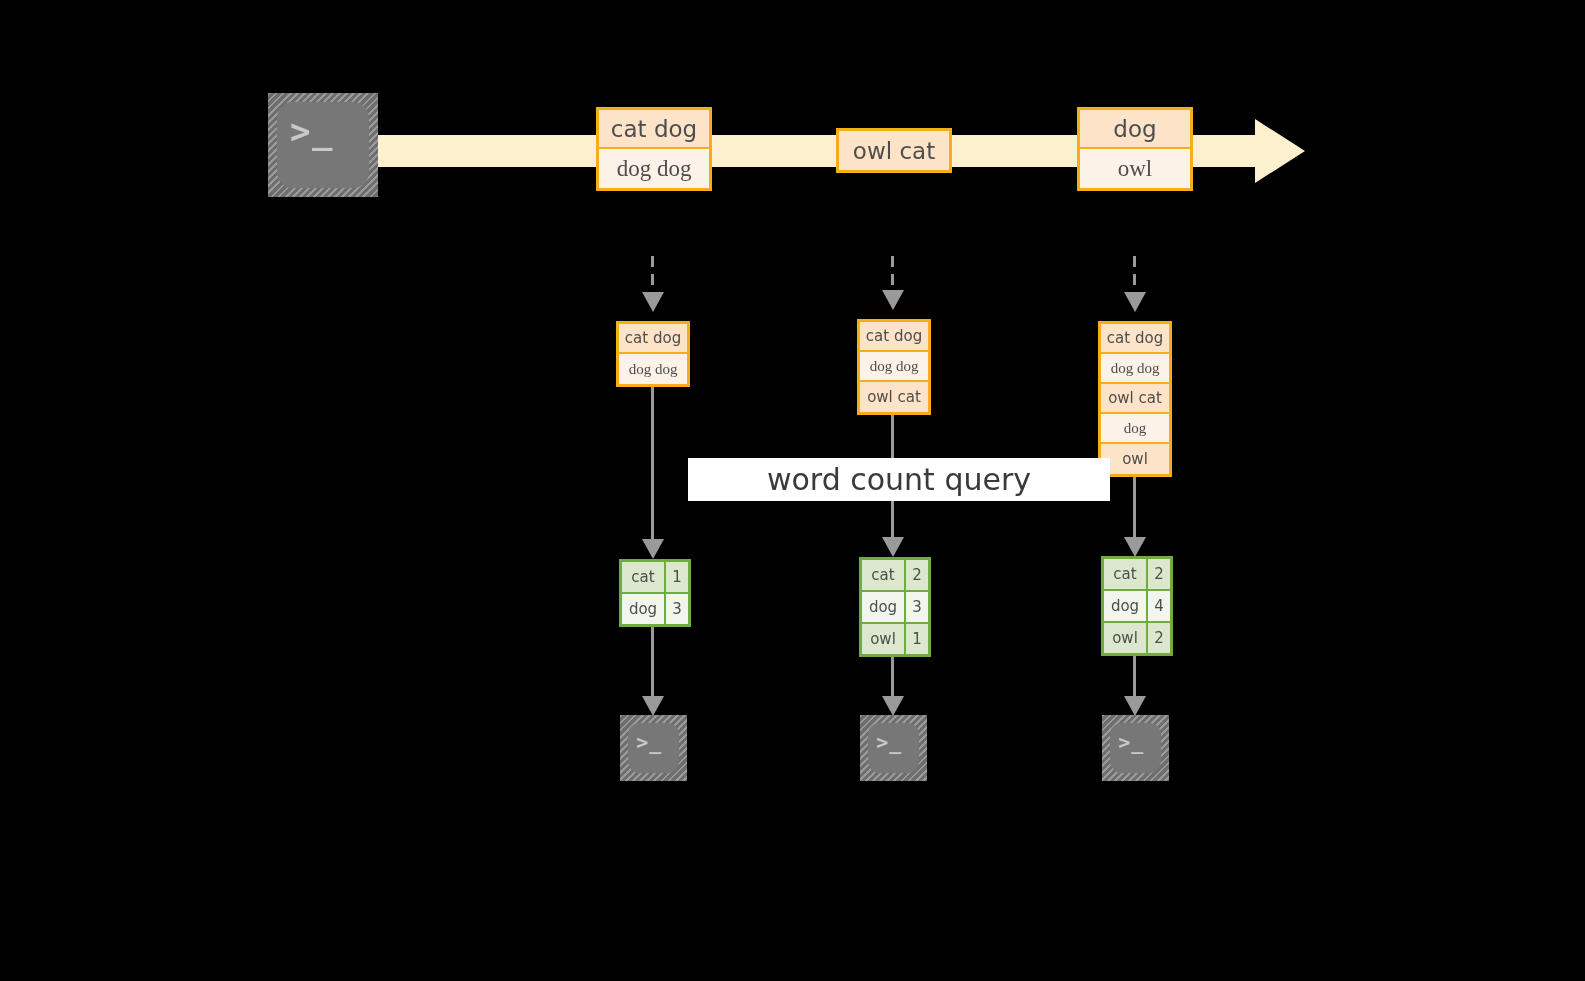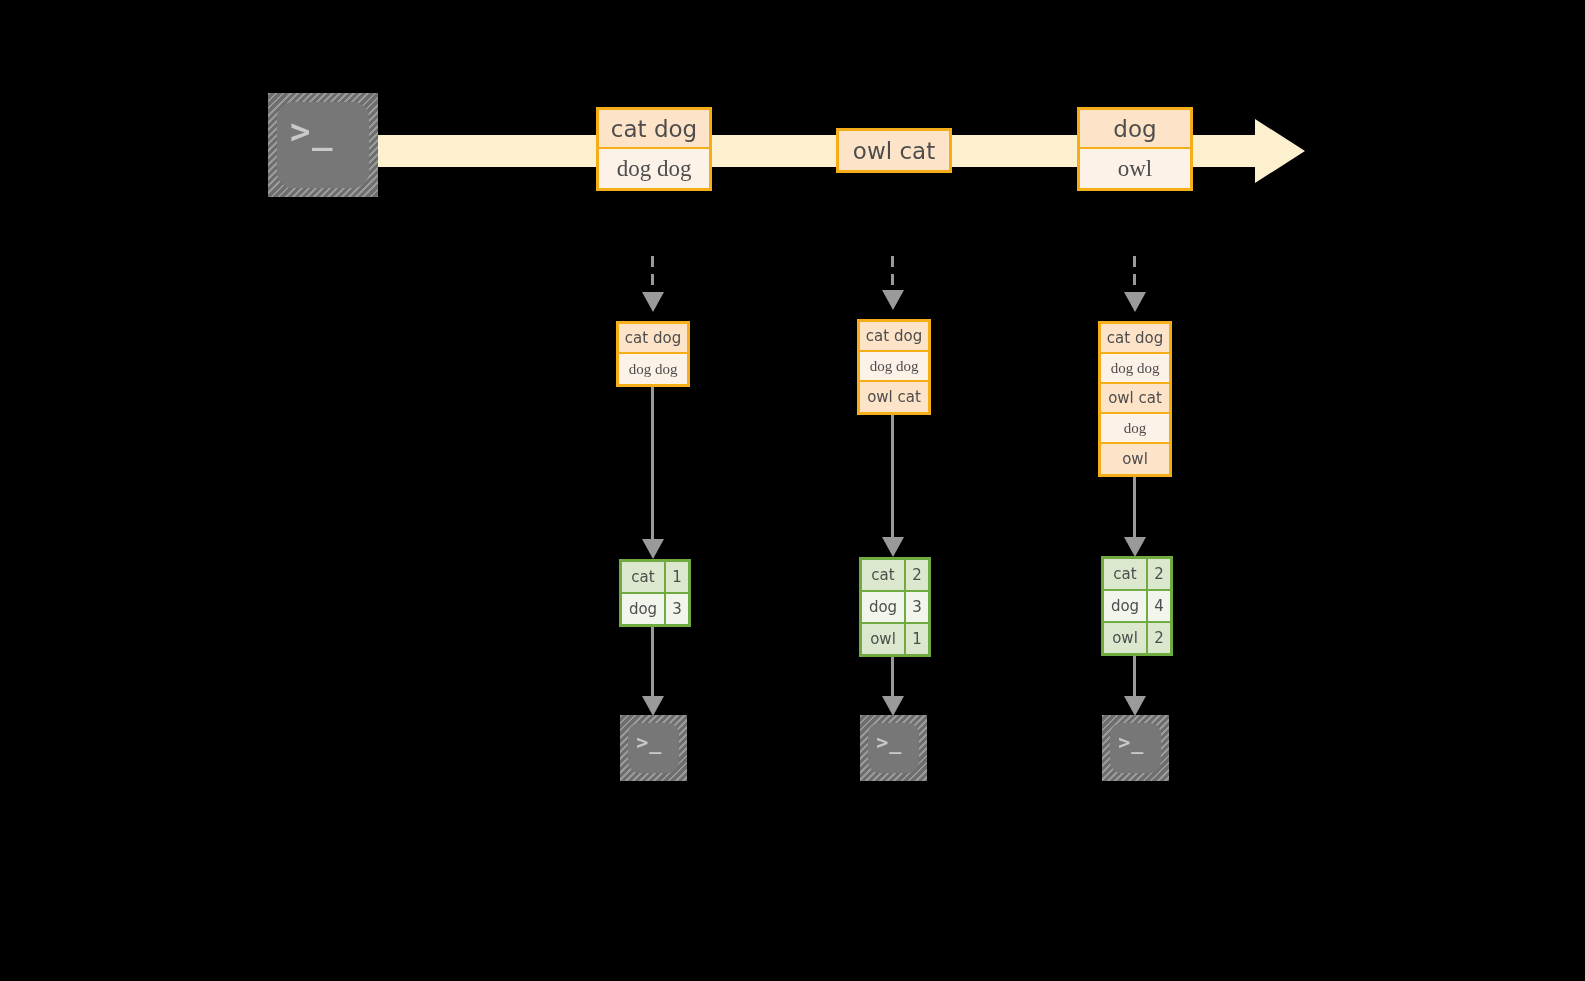--- a/index.html
+++ b/index.html
@@ -306,14 +306,17 @@
     <div class="conn-line" style="left:1133px; top:648px; height:48px;"></div>
     <div class="conn-head" style="left:1124px; top:696px;"></div>
   </div>
 
   <div class="terminal small" style="left:1102px; top:715px; width:67px; height:66px;">
     <div class="inner">
       <span class="prompt">&gt;_</span>
     </div>
   </div>
 
+  <div class="query-label" style="left:688px; top:458px; width:422px; height:43px;">
+    <span>word count query</span>
+  </div>
 
 </div>
 
 </body></html>

